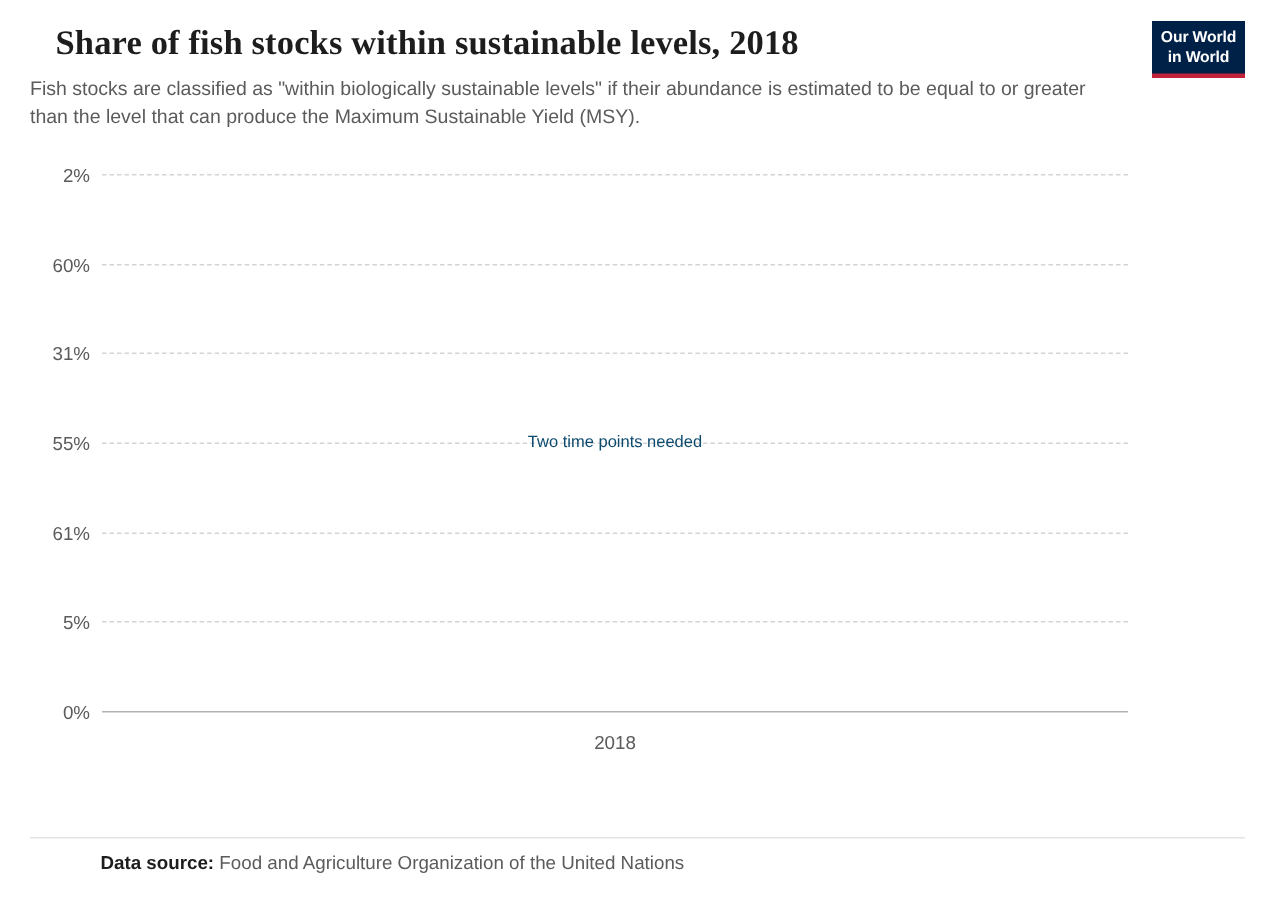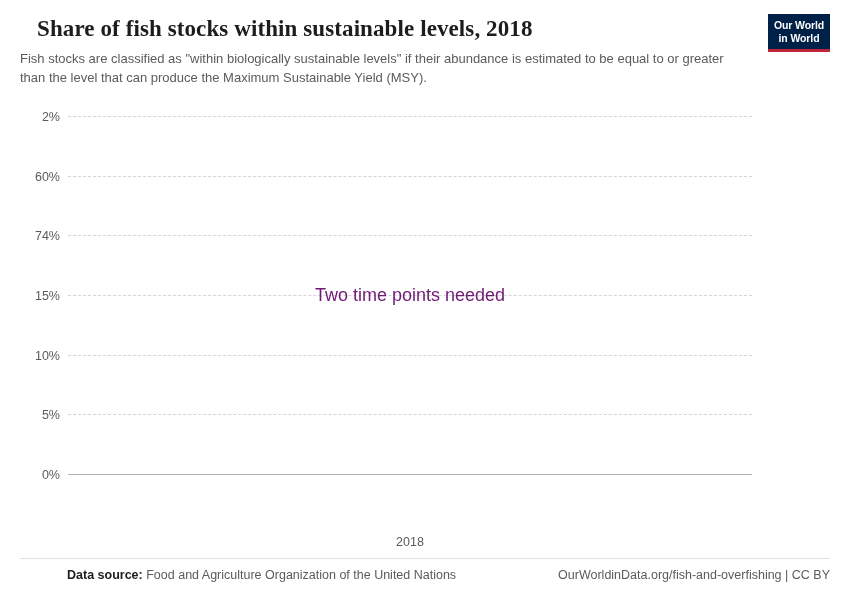--- a/index.html
+++ b/index.html
@@ -105,22 +105,22 @@
     transform: translate(-50%, 14px);
     font-size: 12.5px;
     color: #5b5b5b;
     white-space: nowrap;
   }
   .chart-message {
     position: absolute;
     left: 50%;
     top: 50%;
     transform: translate(-50%, -50%);
-    font-size: 18px;
-    color: #701a75;
+    font-size: 11px;
+    color: #0c4a6e;
     white-space: nowrap;
   }
 
   
   .footer {
     position: absolute;
     left: 20px;
     right: 20px;
     bottom: 18px;
     display: flex;
@@ -162,47 +162,42 @@
   <div class="plot-wrap">
     <div class="plot">
 
       <div class="gridline" style="top:0%;">
         <span class="ytick-label">2%</span>
       </div>
       <div class="gridline" style="top:16.6667%;">
         <span class="ytick-label">60%</span>
       </div>
       <div class="gridline" style="top:33.3333%;">
-        <span class="ytick-label">74%</span>
+        <span class="ytick-label">31%</span>
       </div>
       <div class="gridline" style="top:50%;">
-        <span class="ytick-label">15%</span>
+        <span class="ytick-label">55%</span>
       </div>
       <div class="gridline" style="top:66.6667%;">
-        <span class="ytick-label">10%</span>
+        <span class="ytick-label">61%</span>
       </div>
       <div class="gridline" style="top:83.3333%;">
         <span class="ytick-label">5%</span>
       </div>
       <div class="gridline zero" style="top:100%;">
         <span class="ytick-label">0%</span>
       </div>
 
-      <div class="xtick" style="left:50%;margin-top:47px;">2018</div>
+      <div class="xtick" style="left:50%;">2018</div>
 
       <div class="chart-message">Two time points needed</div>
 
     </div>
   </div>
 
   <div class="footer">
     <div class="footer-left">
       <span class="label">Data source:</span>
       <span>Food and Agriculture Organization of the United Nations</span>
     </div>
-    <div class="footer-right">
-      <a class="lnk" href="#">OurWorldinData.org/fish-and-overfishing</a>
-      <span>|</span>
-      <span>CC BY</span>
-    </div>
   </div>
 
 </div>
 
 </body></html>

